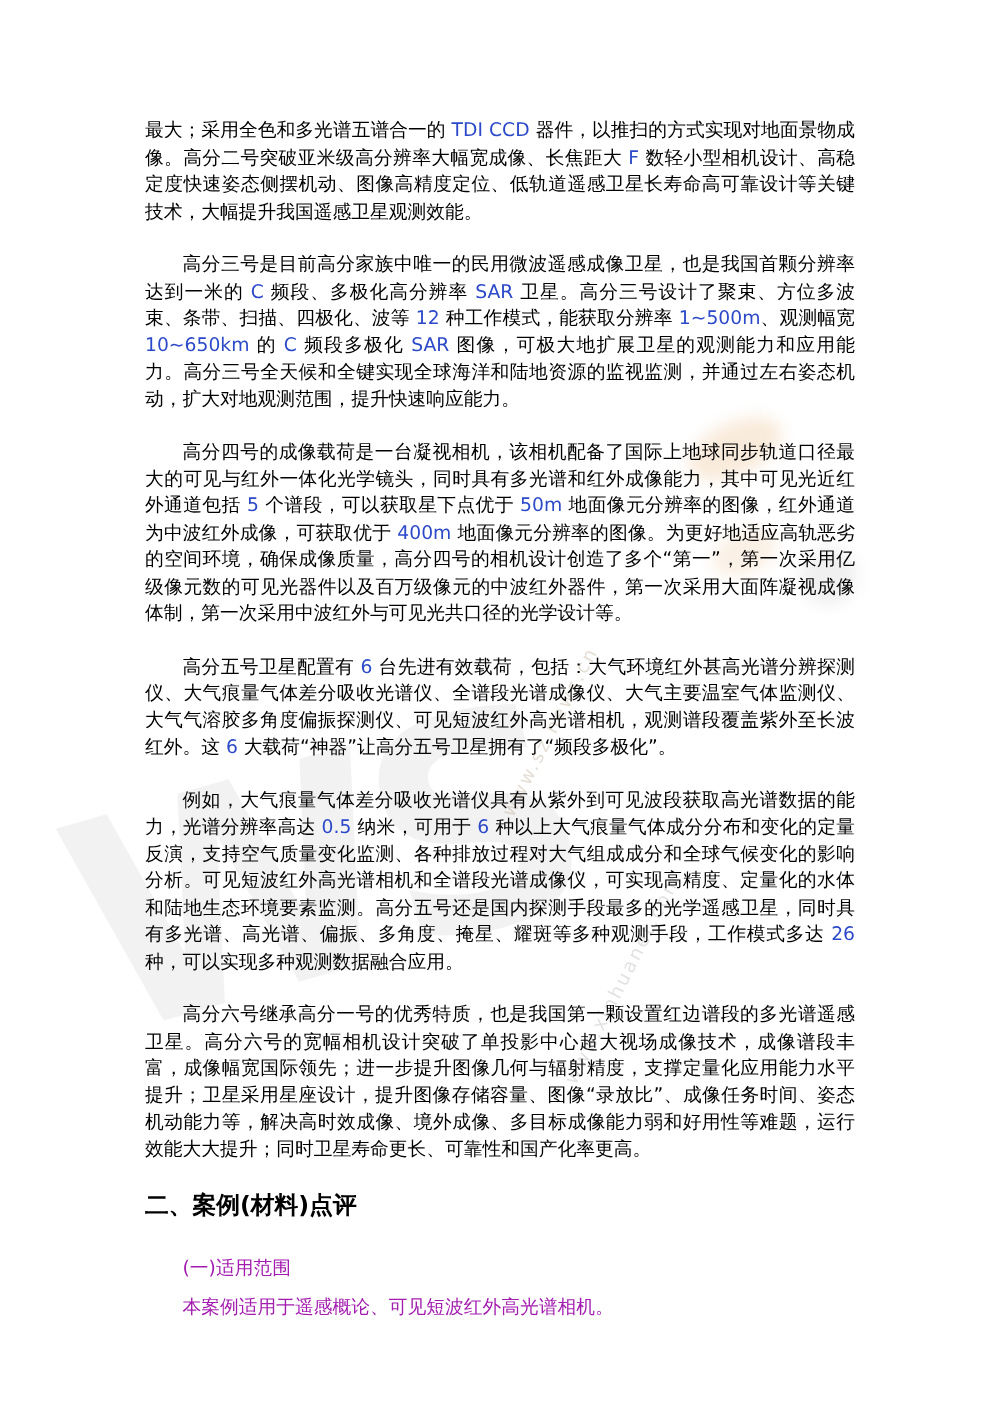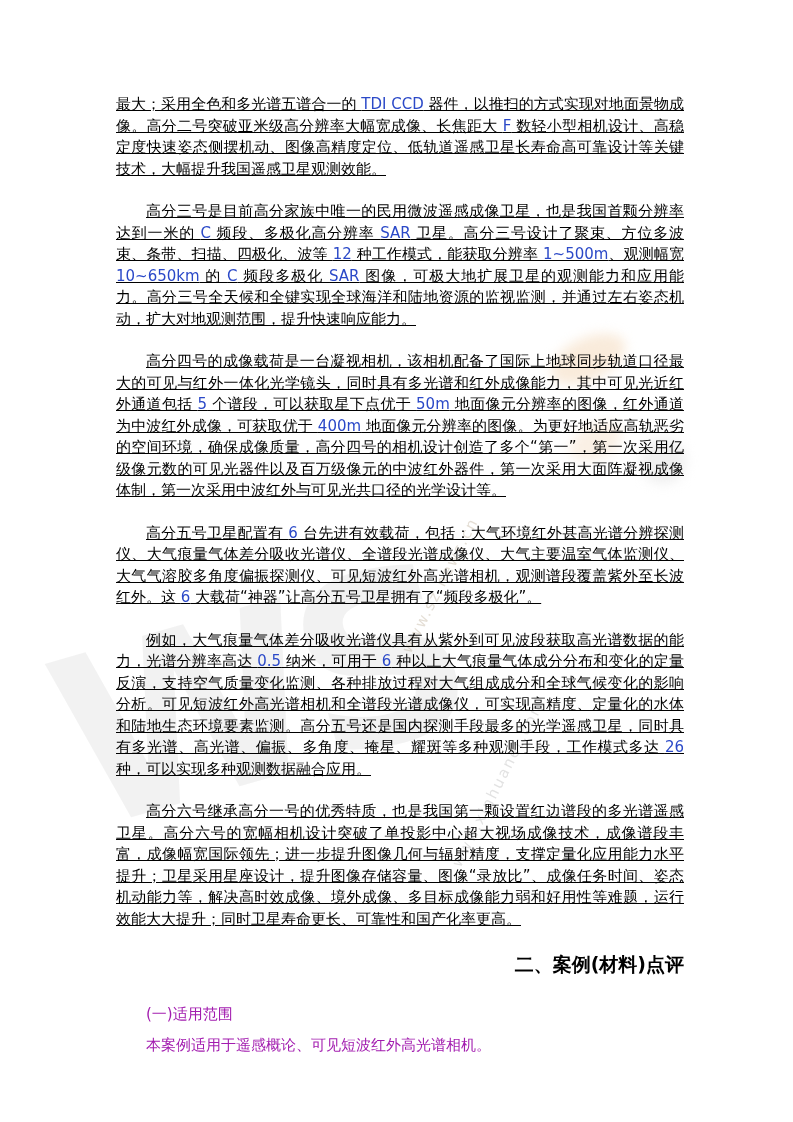--- a/index.html
+++ b/index.html
@@ -50,31 +50,29 @@
     padding: 94px 109px 0 116px;
     width: 793px;
   }
   .para {
     margin: 0 0 21px 0;
     font-size: 15px;
     line-height: 21.5px;
     color: #000000;
     text-align: justify;
     text-justify: inter-ideograph;
-    text-decoration: underline;
   }
   .para.indent { text-indent: 30px; }
   .latin { color: #2b49c8; }
   .heading {
     font-size: 19px;
     line-height: 26px;
     font-weight: bold;
     color: #000000;
     margin: 0 0 27px 0;
-    text-align: right;
   }
   .sub {
     font-size: 15px;
     line-height: 21.5px;
     color: #a21caf;
     margin: 0 0 9px 0;
     text-indent: 30px;
   }
 </style>
 </head>

